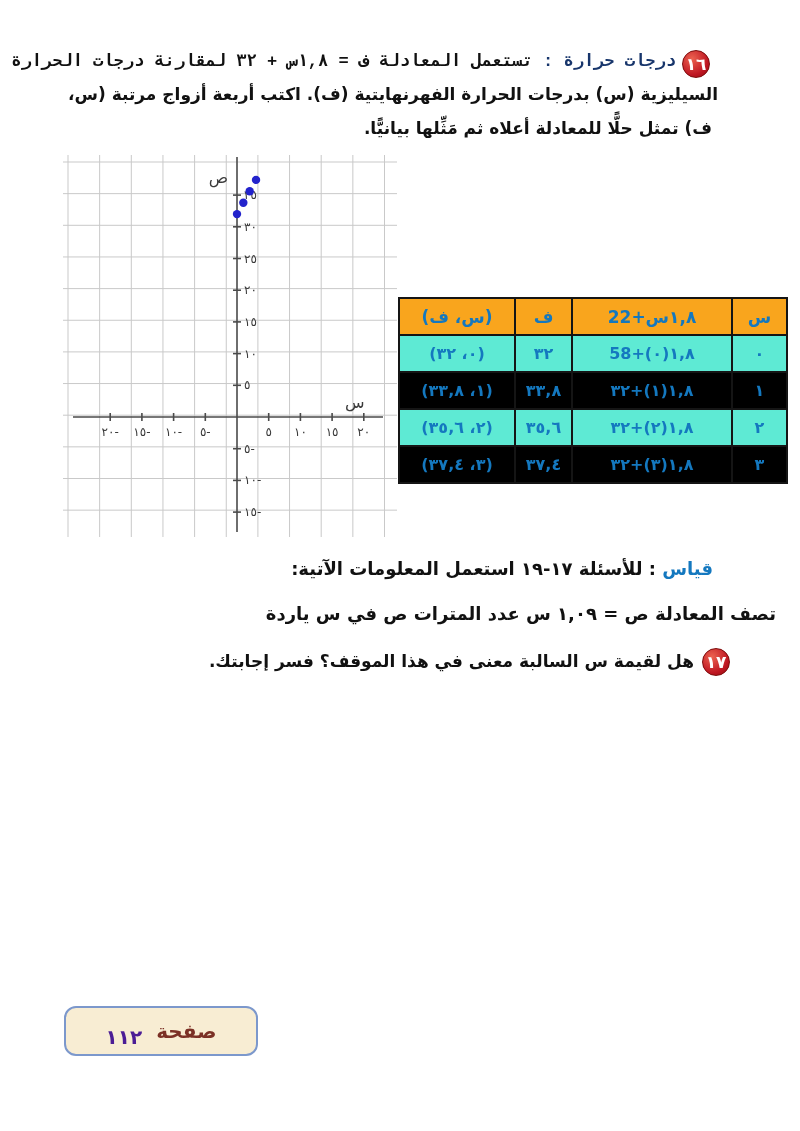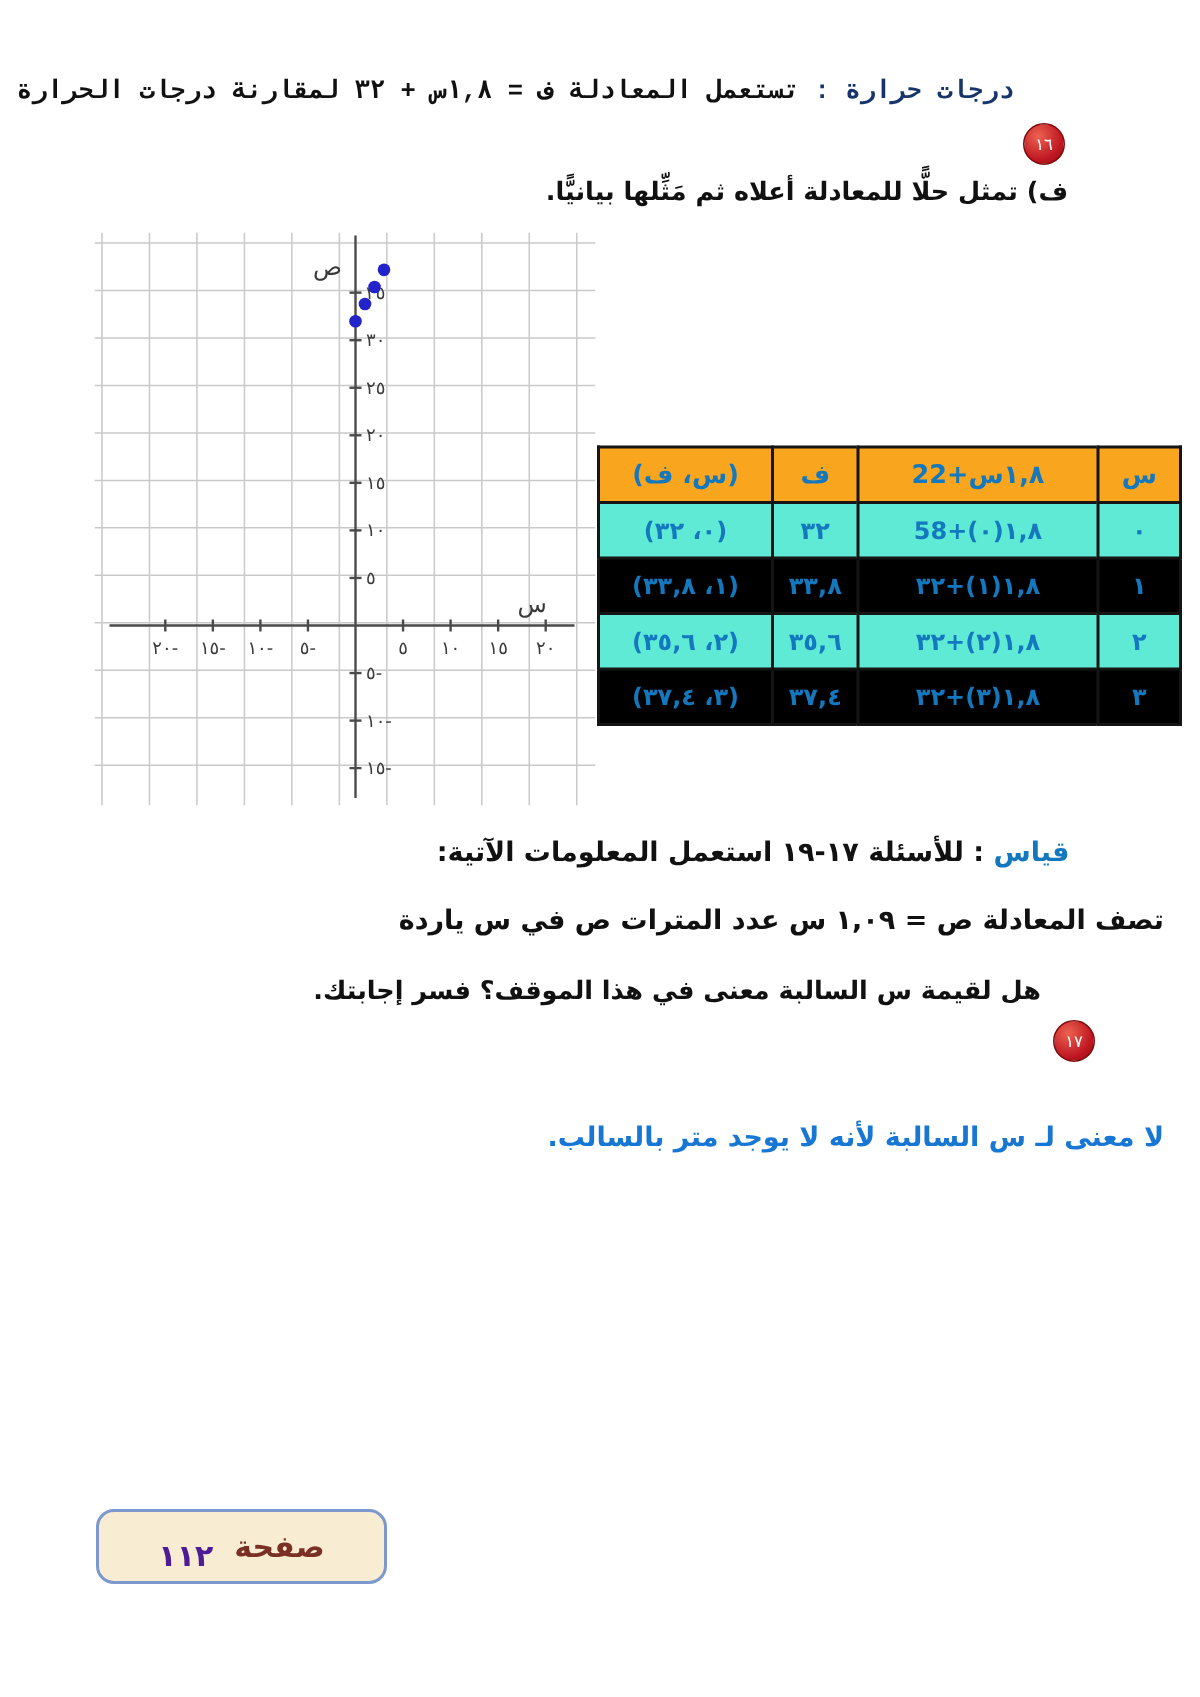--- a/index.html
+++ b/index.html
@@ -3,22 +3,22 @@
 <meta charset="utf-8">
 <style>
   html,body{margin:0;padding:0;background:#ffffff;}
   .page{position:relative;width:800px;height:1131px;background:#ffffff;overflow:hidden;
         font-family:"DejaVu Sans",sans-serif;}
   .arline{position:absolute;direction:rtl;white-space:nowrap;color:#111;
            font-size:17px;font-weight:600;}
   .navy{color:#17356B;font-weight:700;}
   .badge{position:absolute;width:26px;height:26px;border-radius:50%;
          background:radial-gradient(circle at 35% 30%, #ec6250, #be1622 65%, #8e0d0d);
-         border:1px solid #7d0b0b;color:#fff;font-size:11px;font-weight:400;
-         display:flex;align-items:center;justify-content:center;direction:rtl;margin-top:32px;}
+         border:1px solid #7d0b0b;color:#fff;font-size:17px;font-weight:700;
+         display:flex;align-items:center;justify-content:center;direction:rtl;}
   
   .graph{position:absolute;left:63px;top:155px;width:334px;height:382px;}
   .graph svg{display:block;}
   .grid{stroke:#c9c9c9;stroke-width:1;}
   .axis{stroke:#4a4a4a;stroke-width:1.6;}
   .ticklabel{font-family:"DejaVu Sans",sans-serif;font-size:12px;fill:#3a3a3a;}
   .axisname{font-family:"DejaVu Sans",sans-serif;font-size:16px;fill:#3a3a3a;}
   .pt{fill:#2323cc;}
   
   .tbl{position:absolute;left:398px;top:297px;width:388px;direction:rtl;
@@ -43,20 +43,23 @@
 <body>
 
 <div class="page">
 
   <div class="badge" style="top:50px;right:90px;">
     <span>١٦</span>
   </div>
   <div class="arline" style="top:50px;right:124px;font-family:Liberation Mono, monospace;">
     <span class="navy">درجات حرارة :</span>
     <span>تستعمل المعادلة ف = ١,٨س + ٣٢ لمقارنة درجات الحرارة</span>
+  </div>
+  <div class="arline" style="top:84px;right:82px;">
+    <span>السيليزية (س) بدرجات الحرارة الفهرنهايتية (ف). اكتب أربعة أزواج مرتبة (س،</span>
   </div>
   <div class="arline" style="top:118px;right:88px;">
     <span>ف) تمثل حلًّا للمعادلة أعلاه ثم مَثِّلها بيانيًّا.</span>
   </div>
 
   <div class="graph">
     <svg id="graph-svg" width="334" height="382" viewBox="0 0 334 382">
         <line x1="5" y1="0" x2="5" y2="382" class="grid"></line>
         <line x1="36.65" y1="0" x2="36.65" y2="382" class="grid"></line>
         <line x1="68.3" y1="0" x2="68.3" y2="382" class="grid"></line>
@@ -177,22 +180,19 @@
     <span>تصف المعادلة ص = ١,٠٩ س عدد المترات ص في س ياردة</span>
   </div>
 
   <div class="badge" style="top:648px;right:70px;">
     <span>١٧</span>
   </div>
   <div class="arline" style="top:651px;right:106px;">
     <span>هل لقيمة س السالبة معنى في هذا الموقف؟ فسر إجابتك.</span>
   </div>
 
-  <div class="arline answer" style="top:748px;right:24px;">
-    <span>لا معنى لـ س السالبة لأنه لا يوجد متر بالسالب.</span>
-  </div>
 
   <div class="pagebadge">
     <span class="w1">صفحة</span>
     <span class="w2">١١٢</span>
   </div>
 
 </div>
 
 </body></html>

